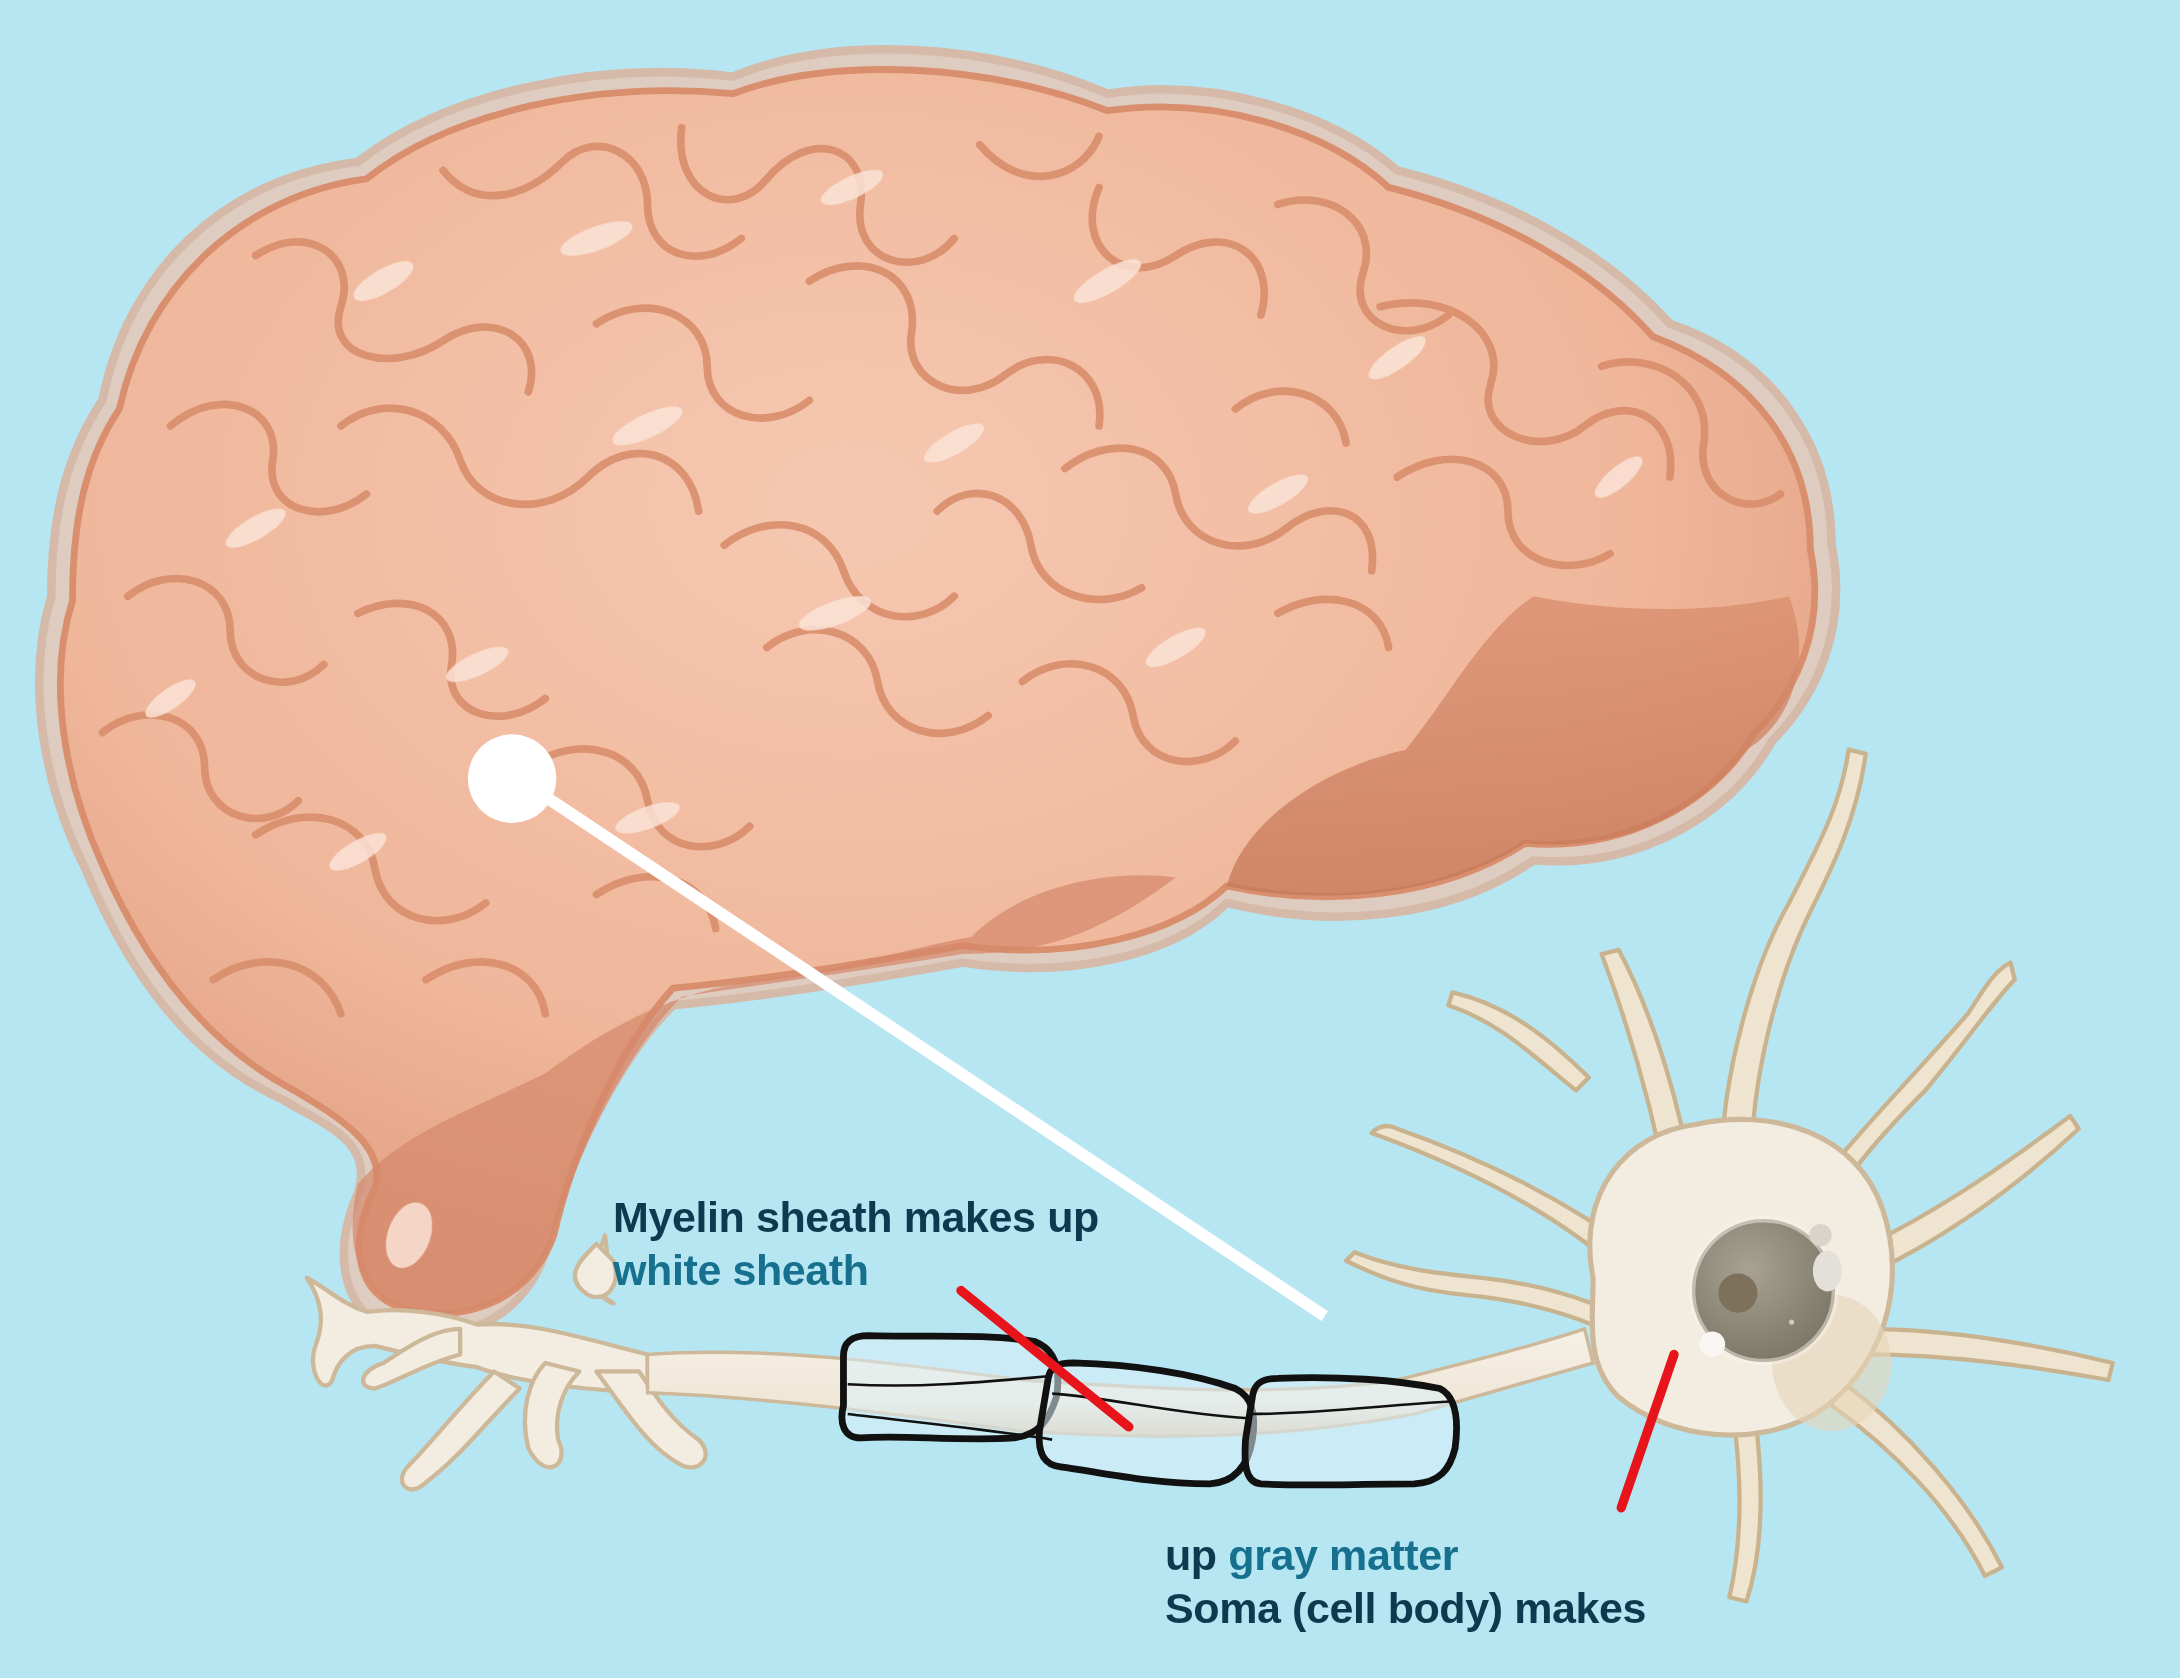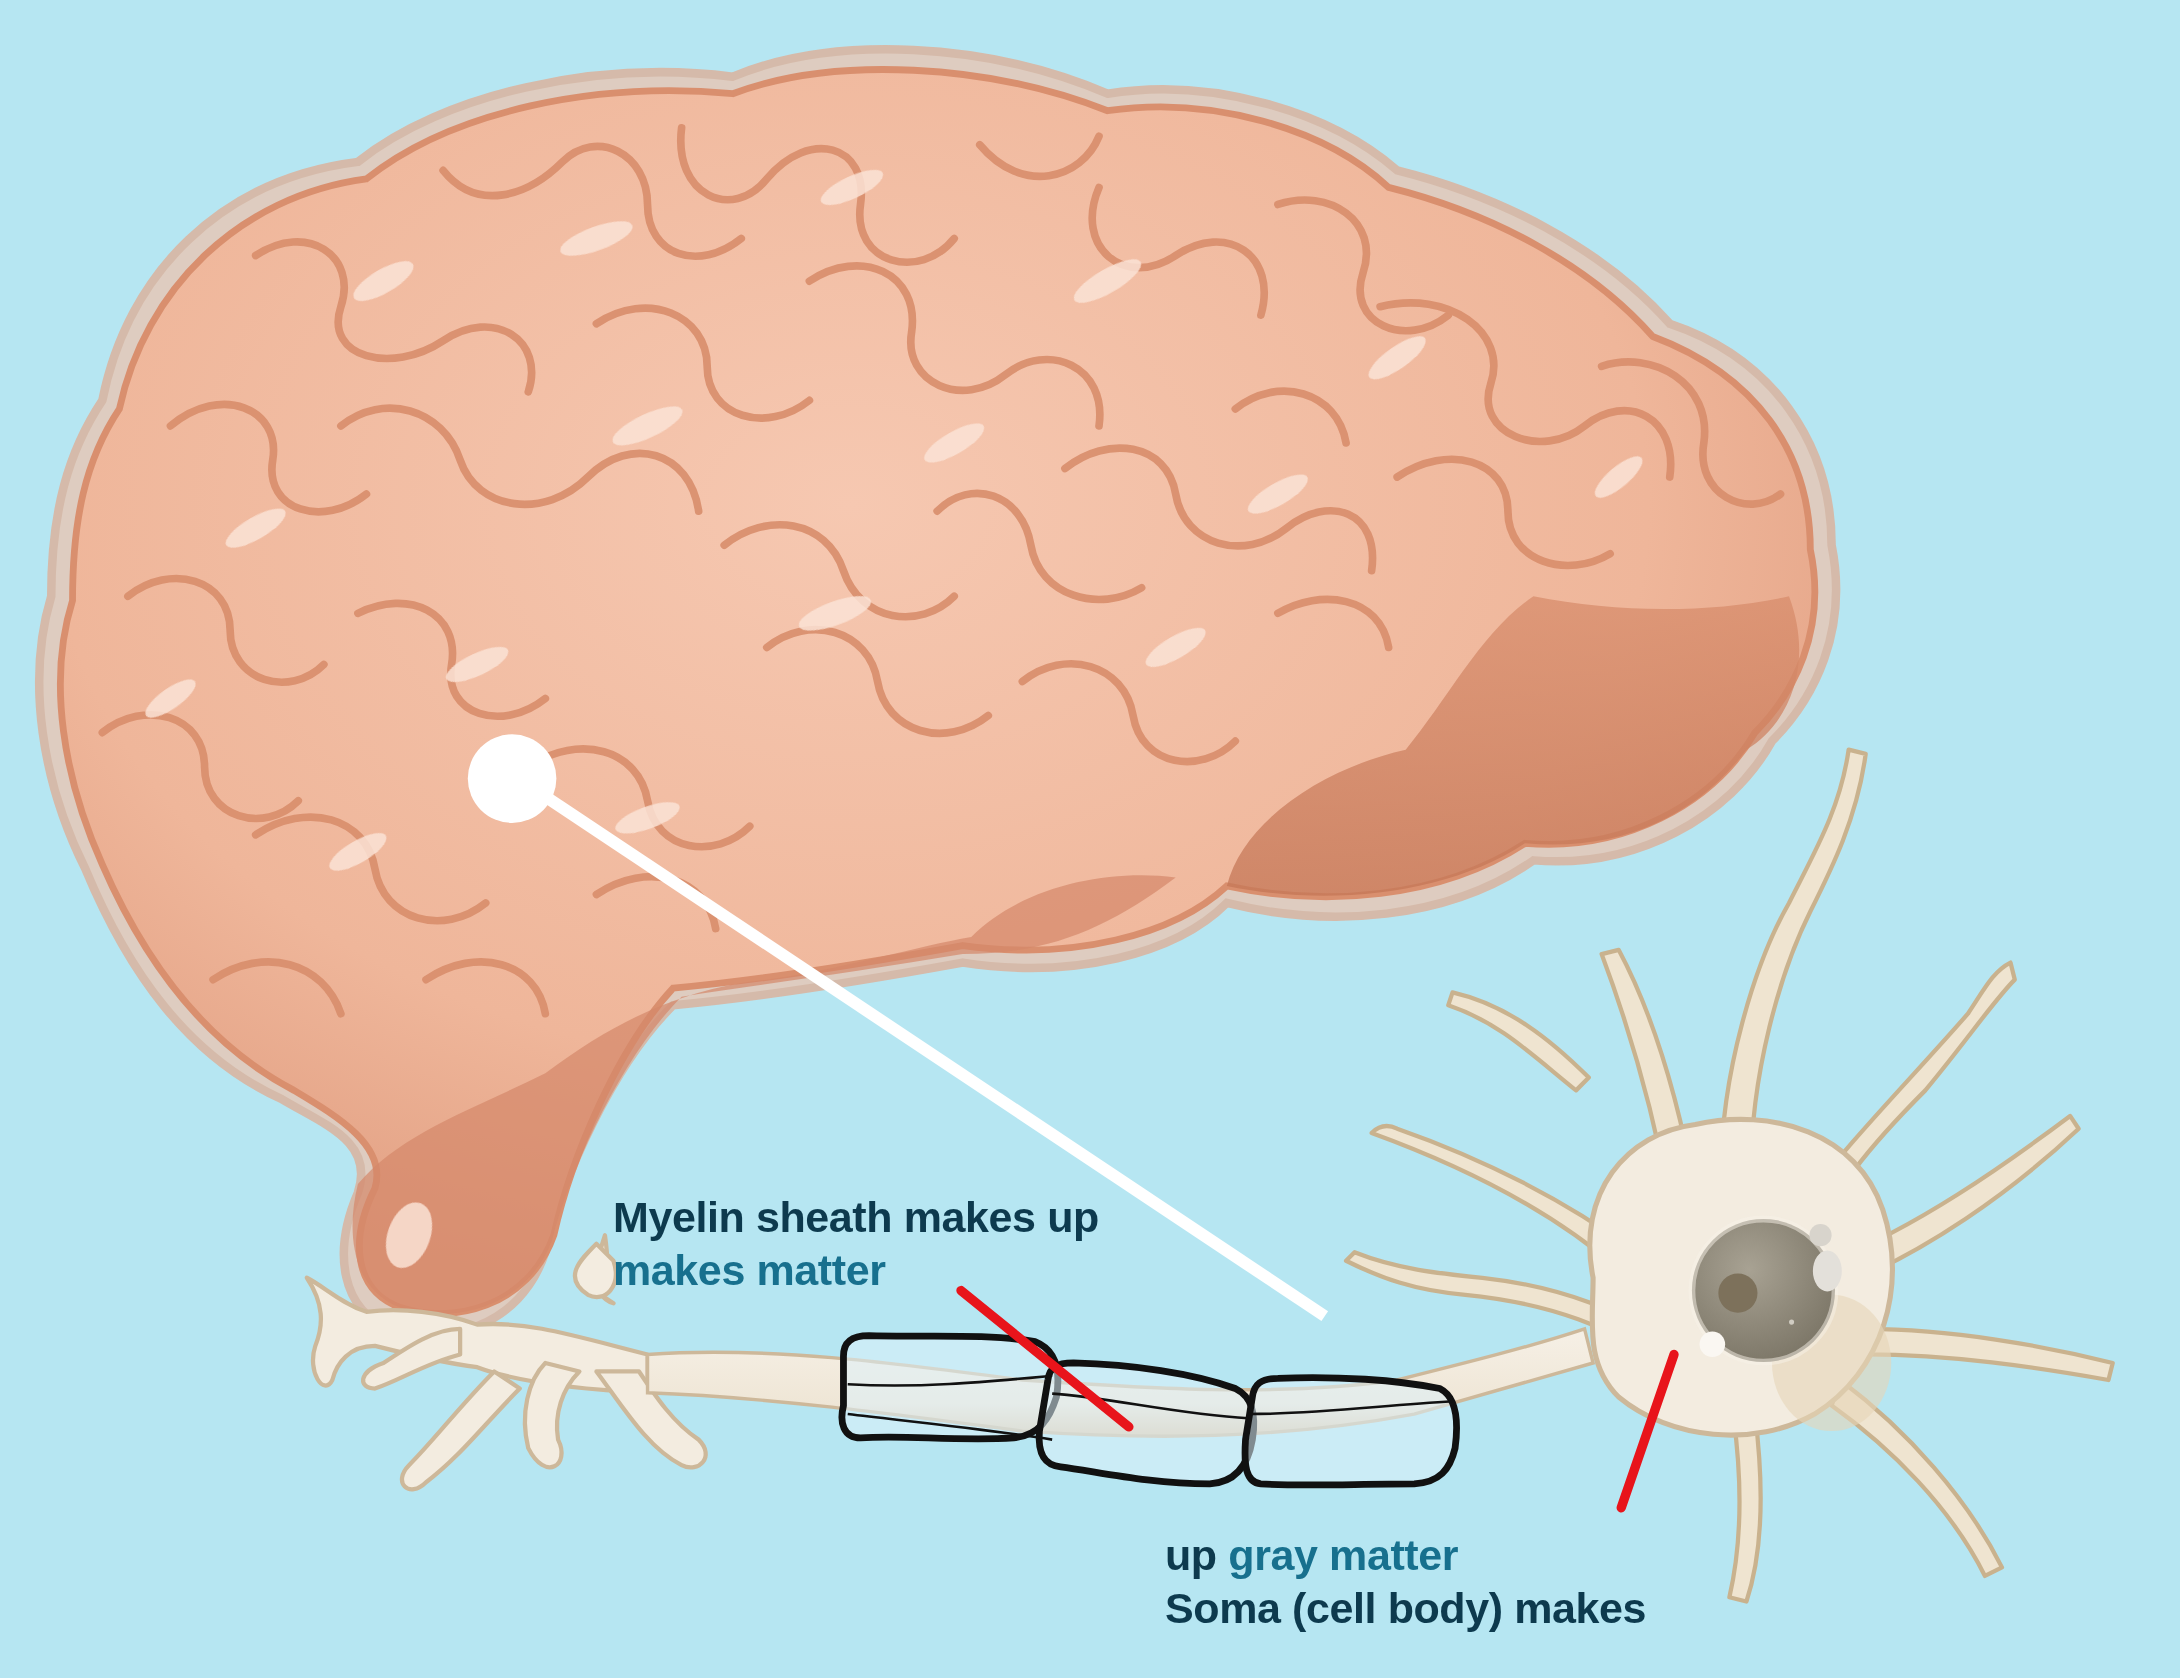--- a/index.html
+++ b/index.html
@@ -162,21 +162,21 @@
 
   <svg width="2181" height="1679" viewBox="0 0 2560 1971">
     <line x1="610" y1="915" x2="1555" y2="1545" stroke="#ffffff" stroke-width="14" stroke-linecap="butt"></line>
     <circle cx="601" cy="914" r="52" fill="#ffffff"></circle>
     <line x1="1128" y1="1515" x2="1325" y2="1675" stroke="#e8141b" stroke-width="11" stroke-linecap="round"></line>
     <line x1="1965" y1="1590" x2="1903" y2="1770" stroke="#e8141b" stroke-width="11" stroke-linecap="round"></line>
   </svg>
 
   <div class="label" id="label-myelin">
     <div>Myelin sheath makes up</div>
-    <div class="accent">makes matter</div>
+    <div class="accent">white sheath</div>
   </div>
 
   <div class="label" id="label-soma">
     <div><span>up </span><span class="accent">gray matter</span></div>
     <div>Soma (cell body) makes</div>
   </div>
 </div>
 
 
 </body></html>

